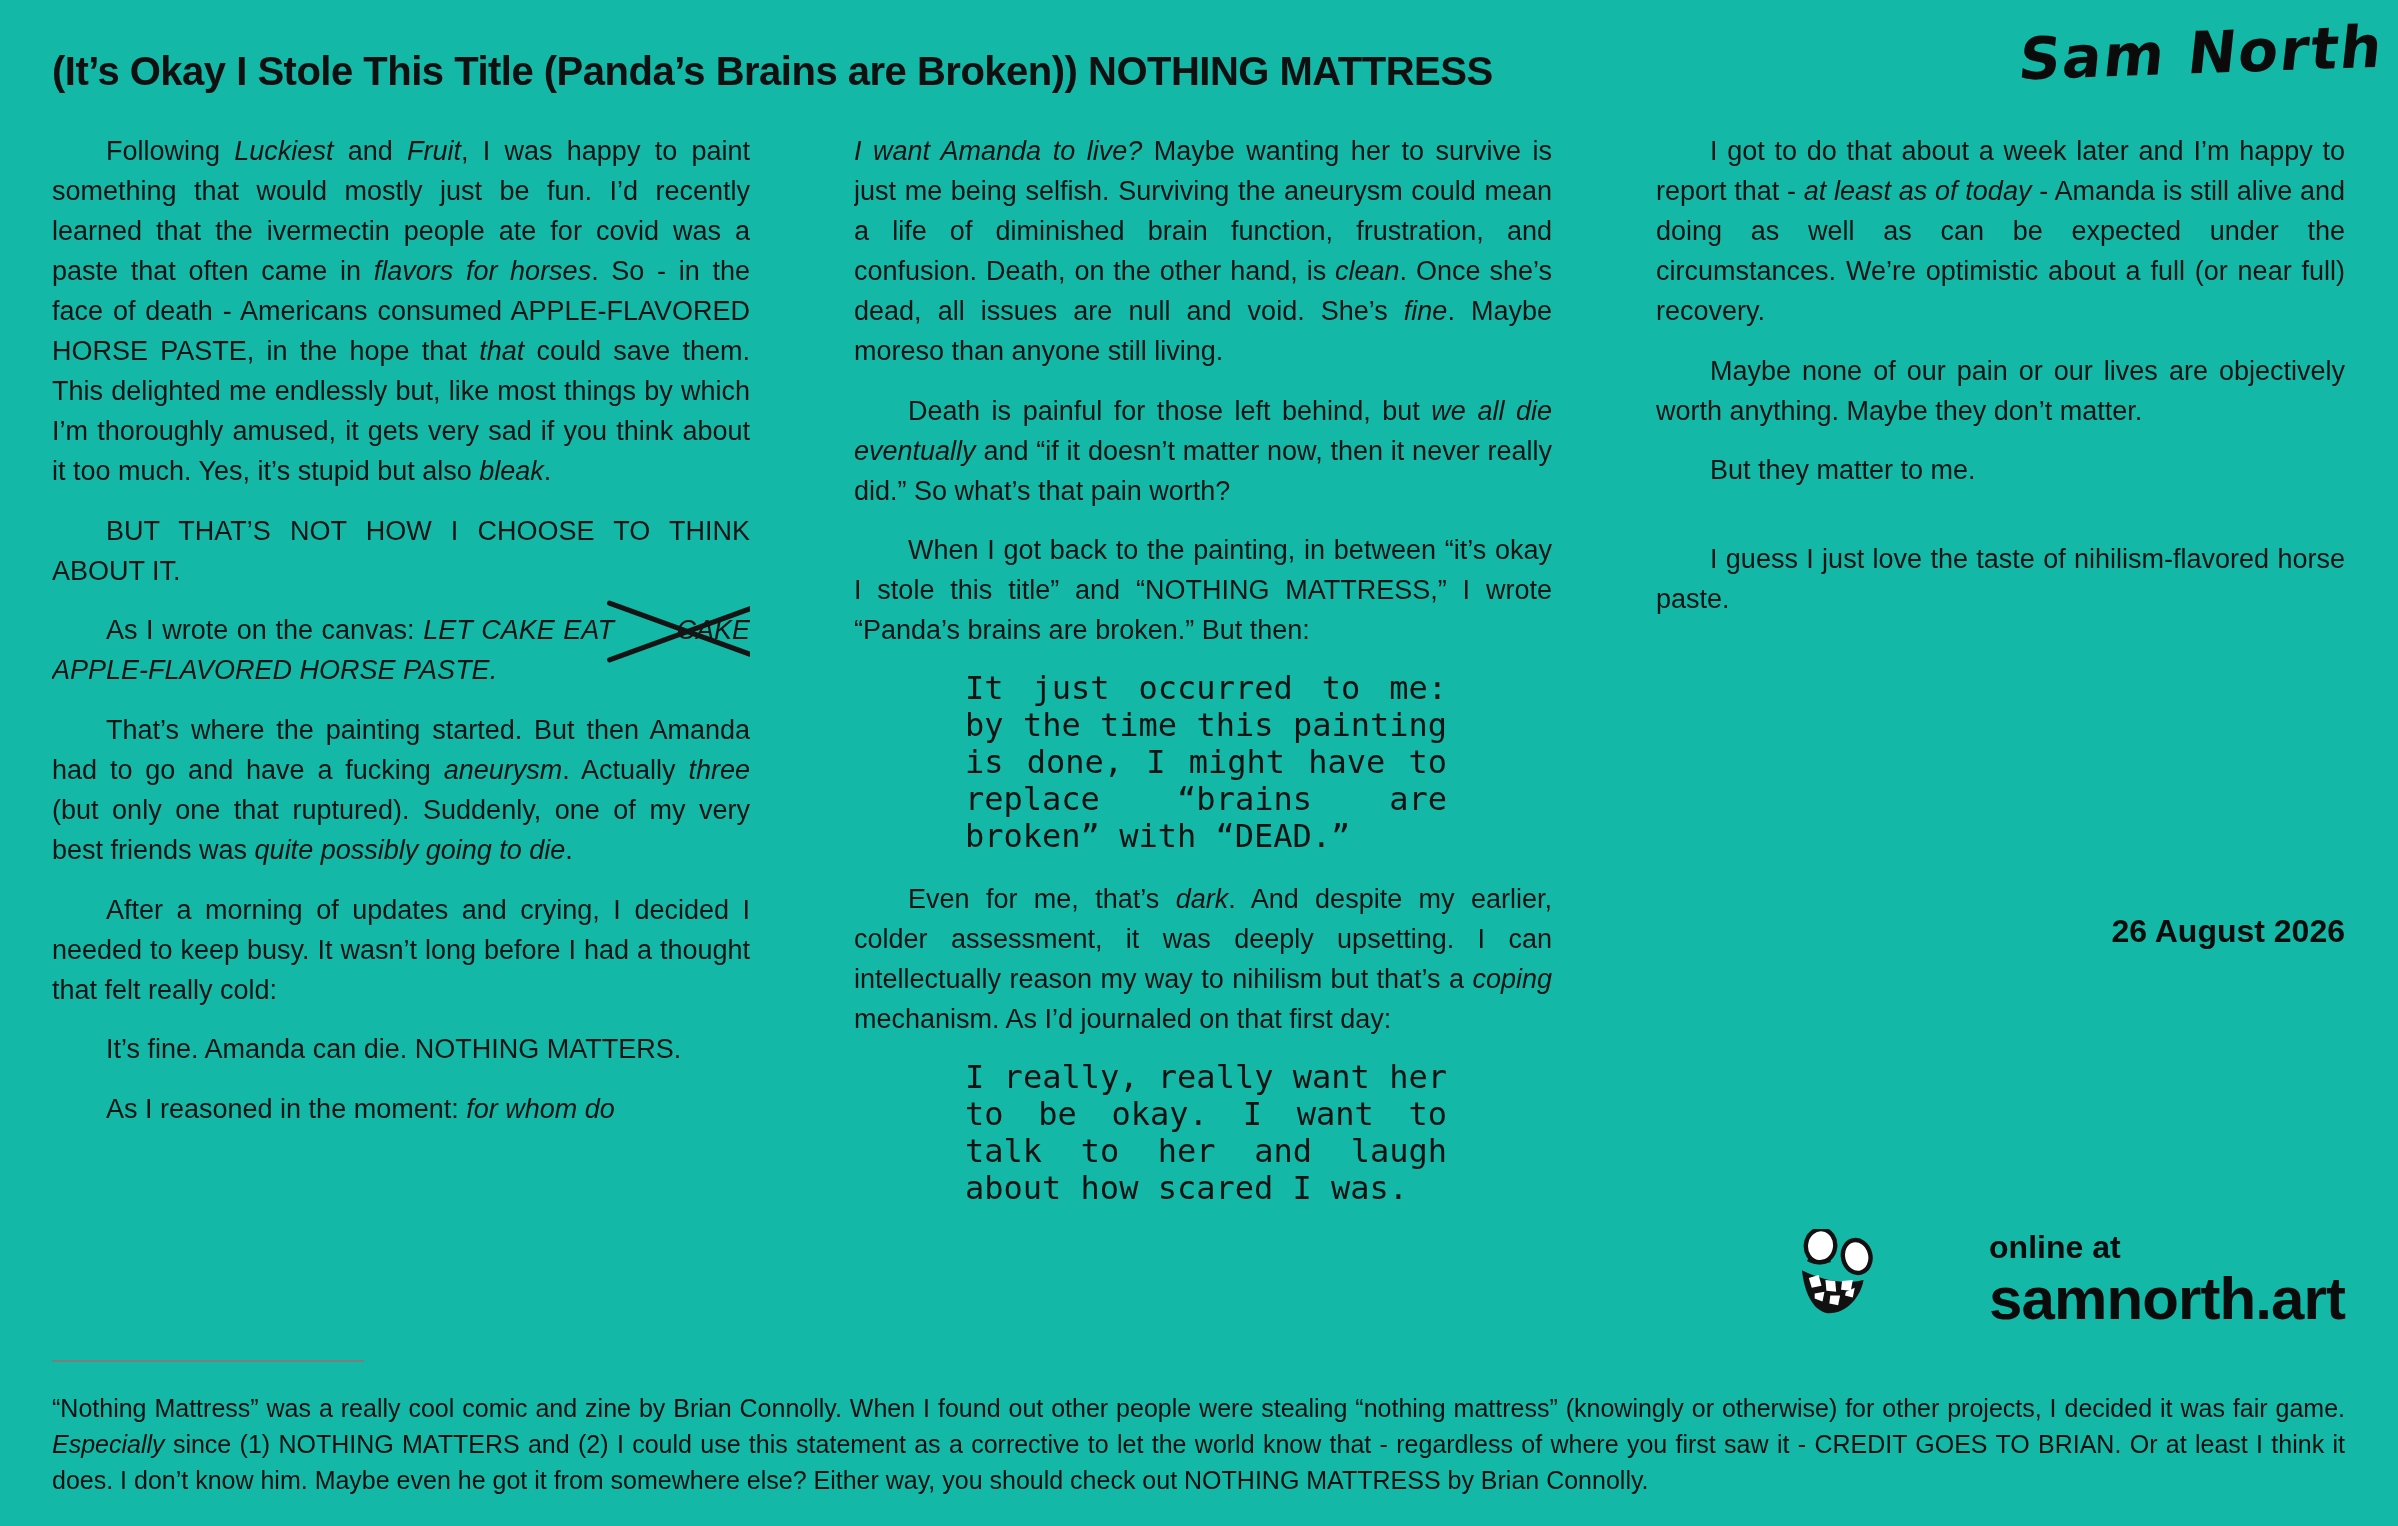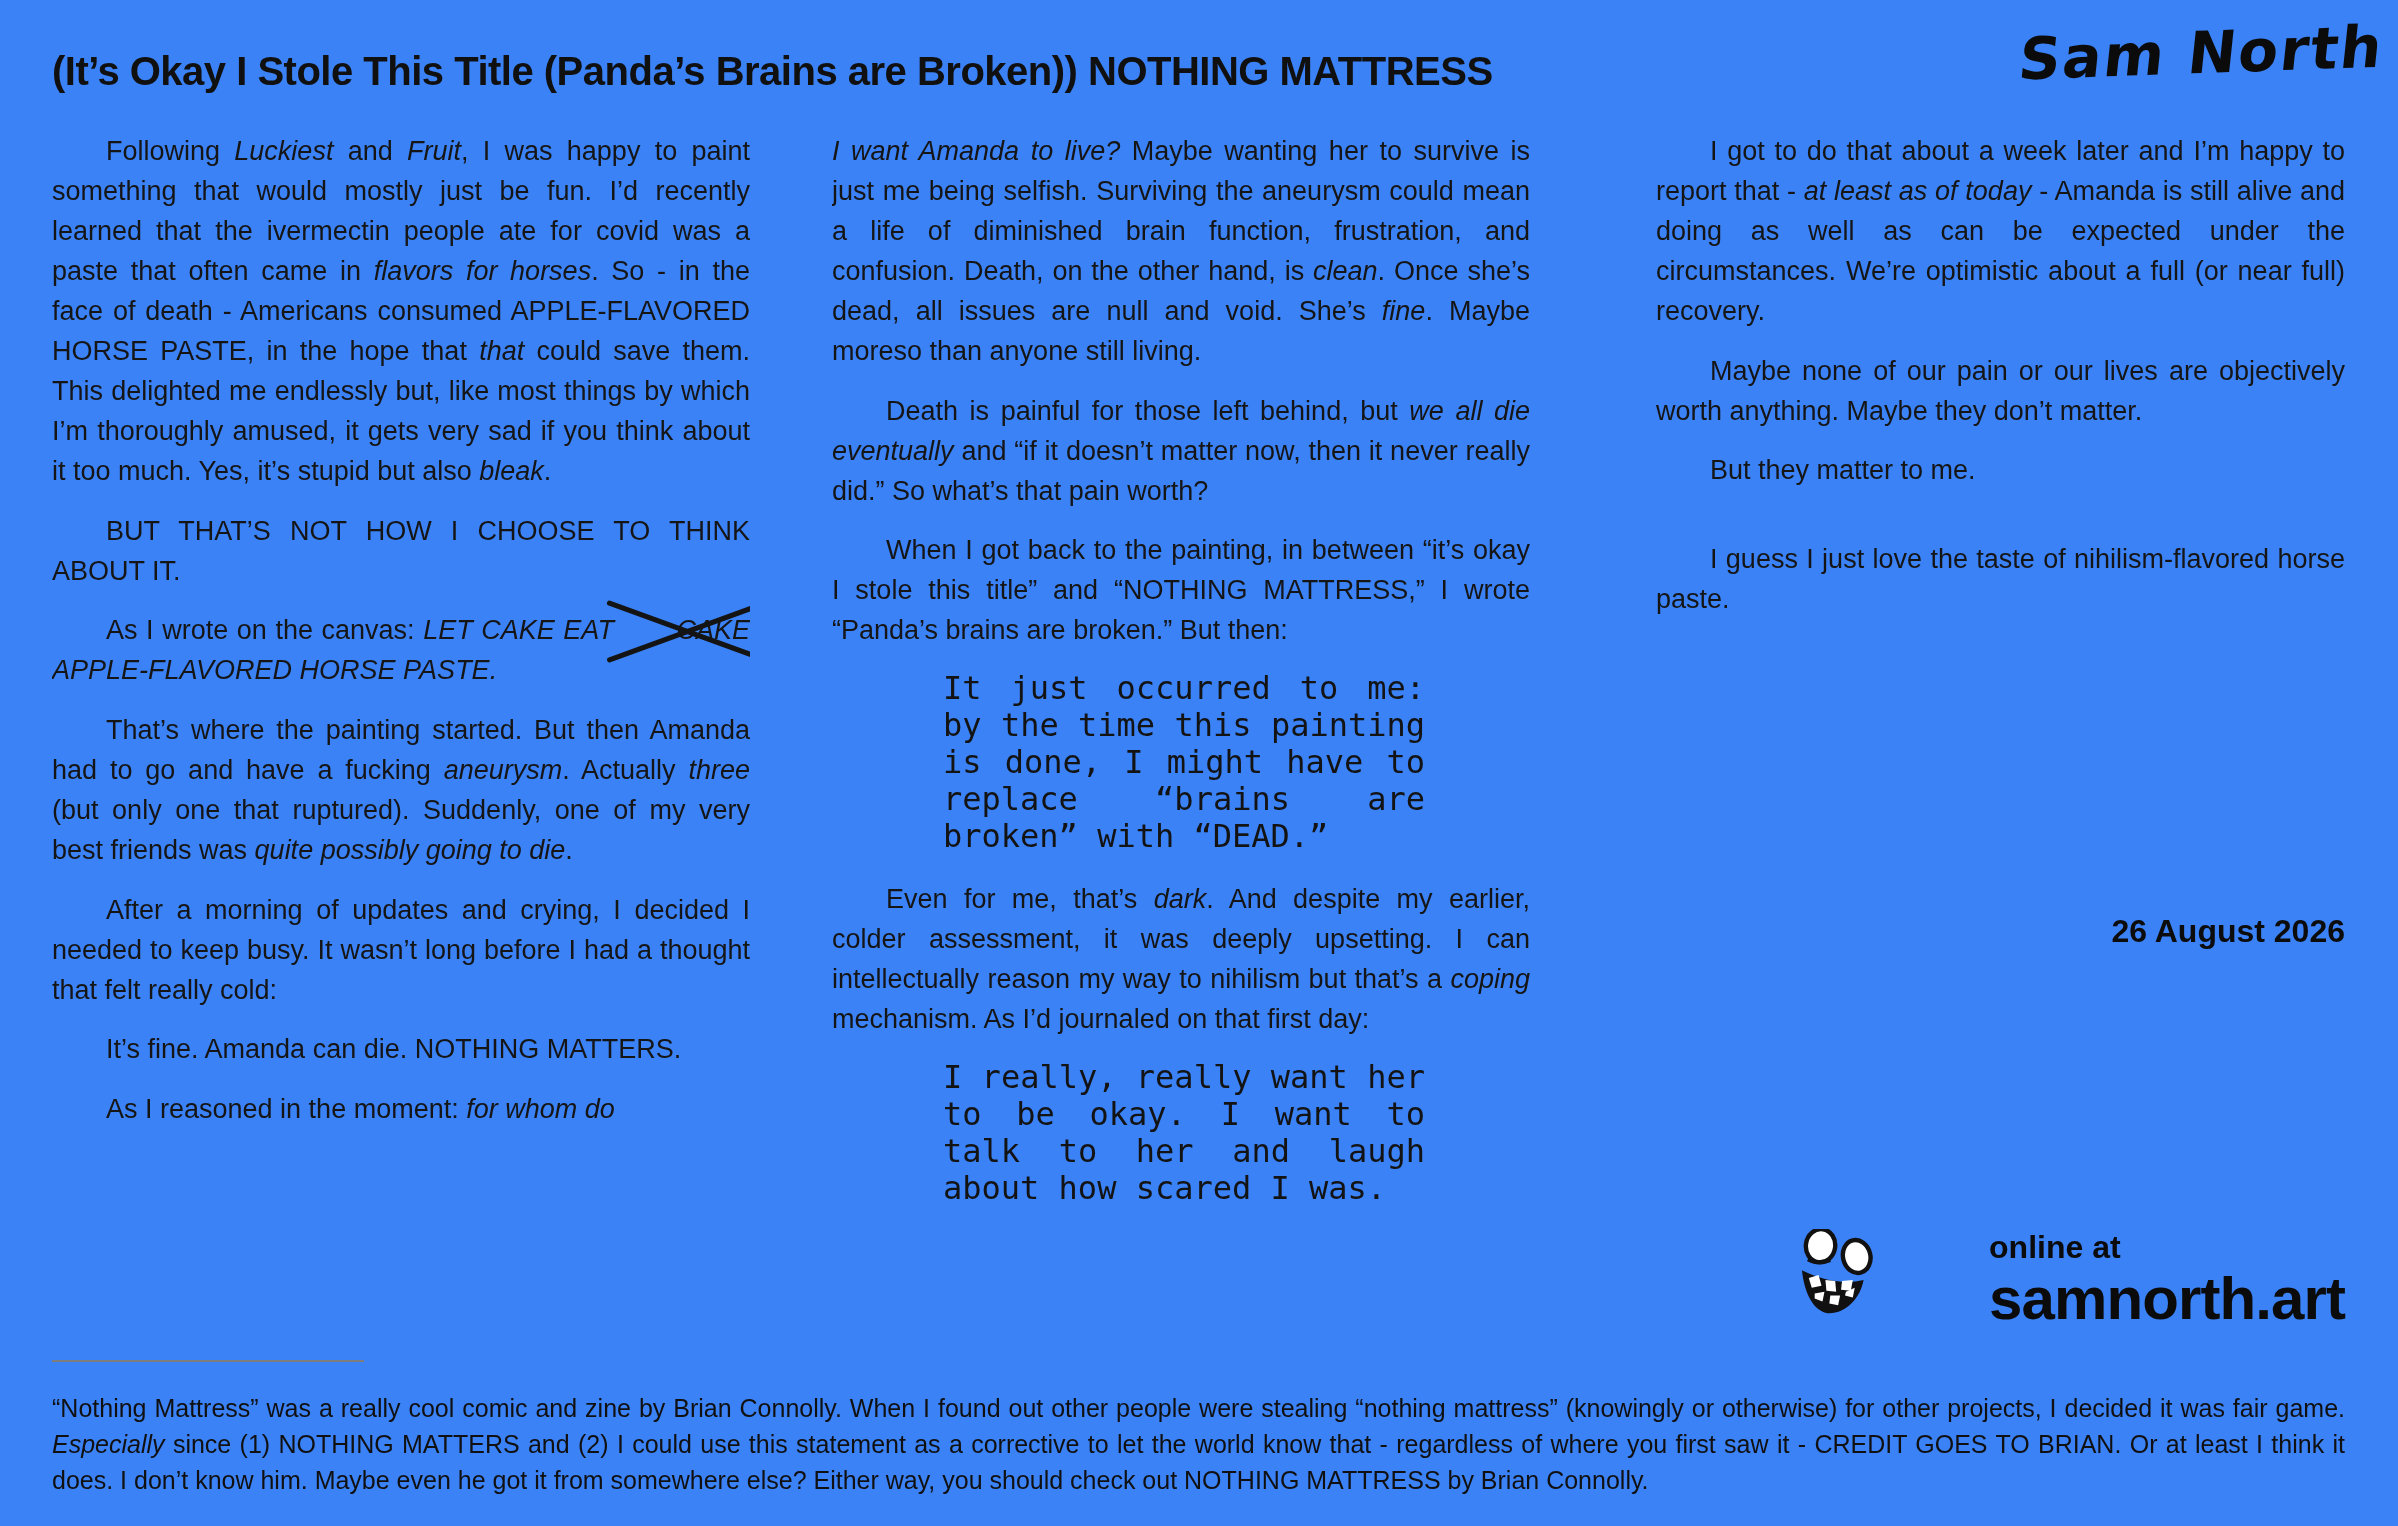--- a/index.html
+++ b/index.html
@@ -1,19 +1,19 @@
 <!DOCTYPE html>
 <html style="font-size:15px"><head>
 <meta charset="utf-8">
 <style>
   html,body{margin:0;padding:0;background:#e8e8e8;}
   .page{
     position:relative;
     width:2399px;height:1526px;
-    background:#3b82f6;
+    background:#14b8a6;
     font-family:"Liberation Sans",sans-serif;
     color:#151515;
     overflow:hidden;
   }
   .title{
     position:absolute;left:52px;top:49px;
     font-size:40px;font-weight:700;letter-spacing:-0.5px;
     white-space:nowrap;color:#101010;
   }
   .signature{
@@ -21,21 +21,21 @@
     font-family:"DejaVu Sans",sans-serif;
     font-weight:700;font-size:58px;letter-spacing:1.9px;
     transform:rotate(-2deg) skewX(-8deg);
     color:#0b0b0b;white-space:nowrap;
   }
   .col{
     position:absolute;top:131px;width:698px;height:1223px;
     font-size:27px;line-height:40px;text-align:justify;overflow:hidden;
   }
   .col1{left:52px;}
-  .col2{left:832px;}
+  .col2{left:854px;}
   .col3{left:1656px;width:689px;}
   .para{margin:0 0 19.7px 0;text-indent:54px;}
   .para.noindent{text-indent:0;}
   .para.gap-top{margin-top:49px;}
   .mono{
     font-family:"DejaVu Sans Mono",monospace;
     font-size:32px;line-height:37px;
     margin:3.7px 105px 24px 111px;
     text-align:justify;color:#131313;
   }

